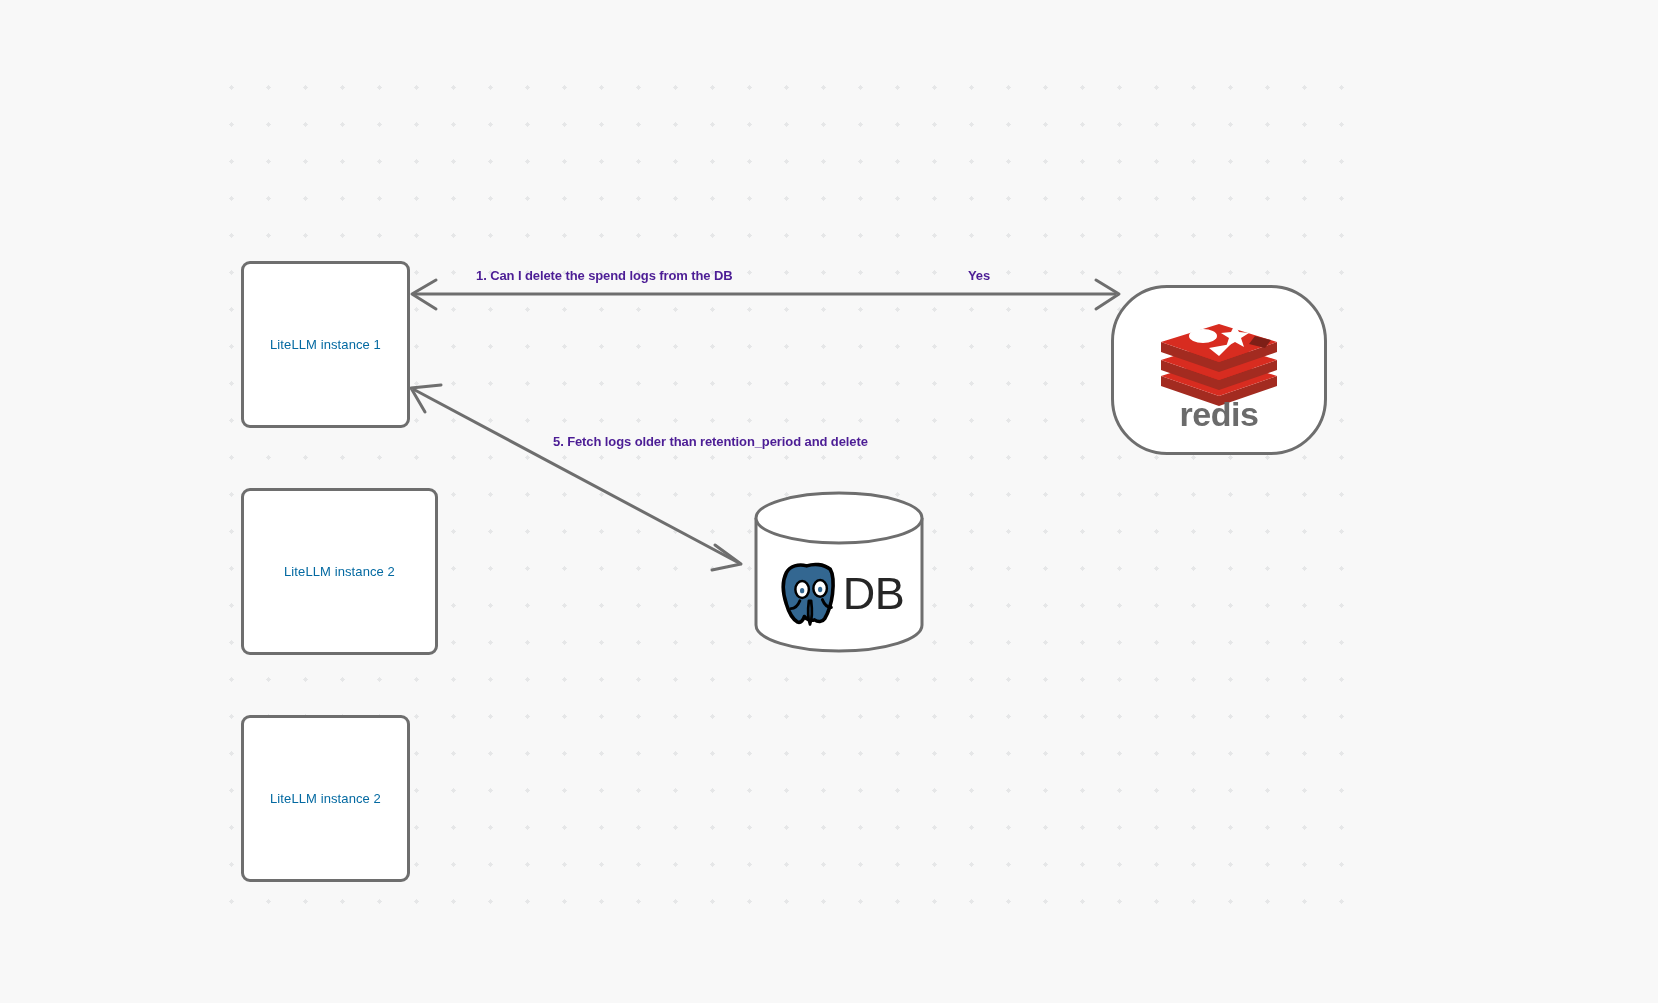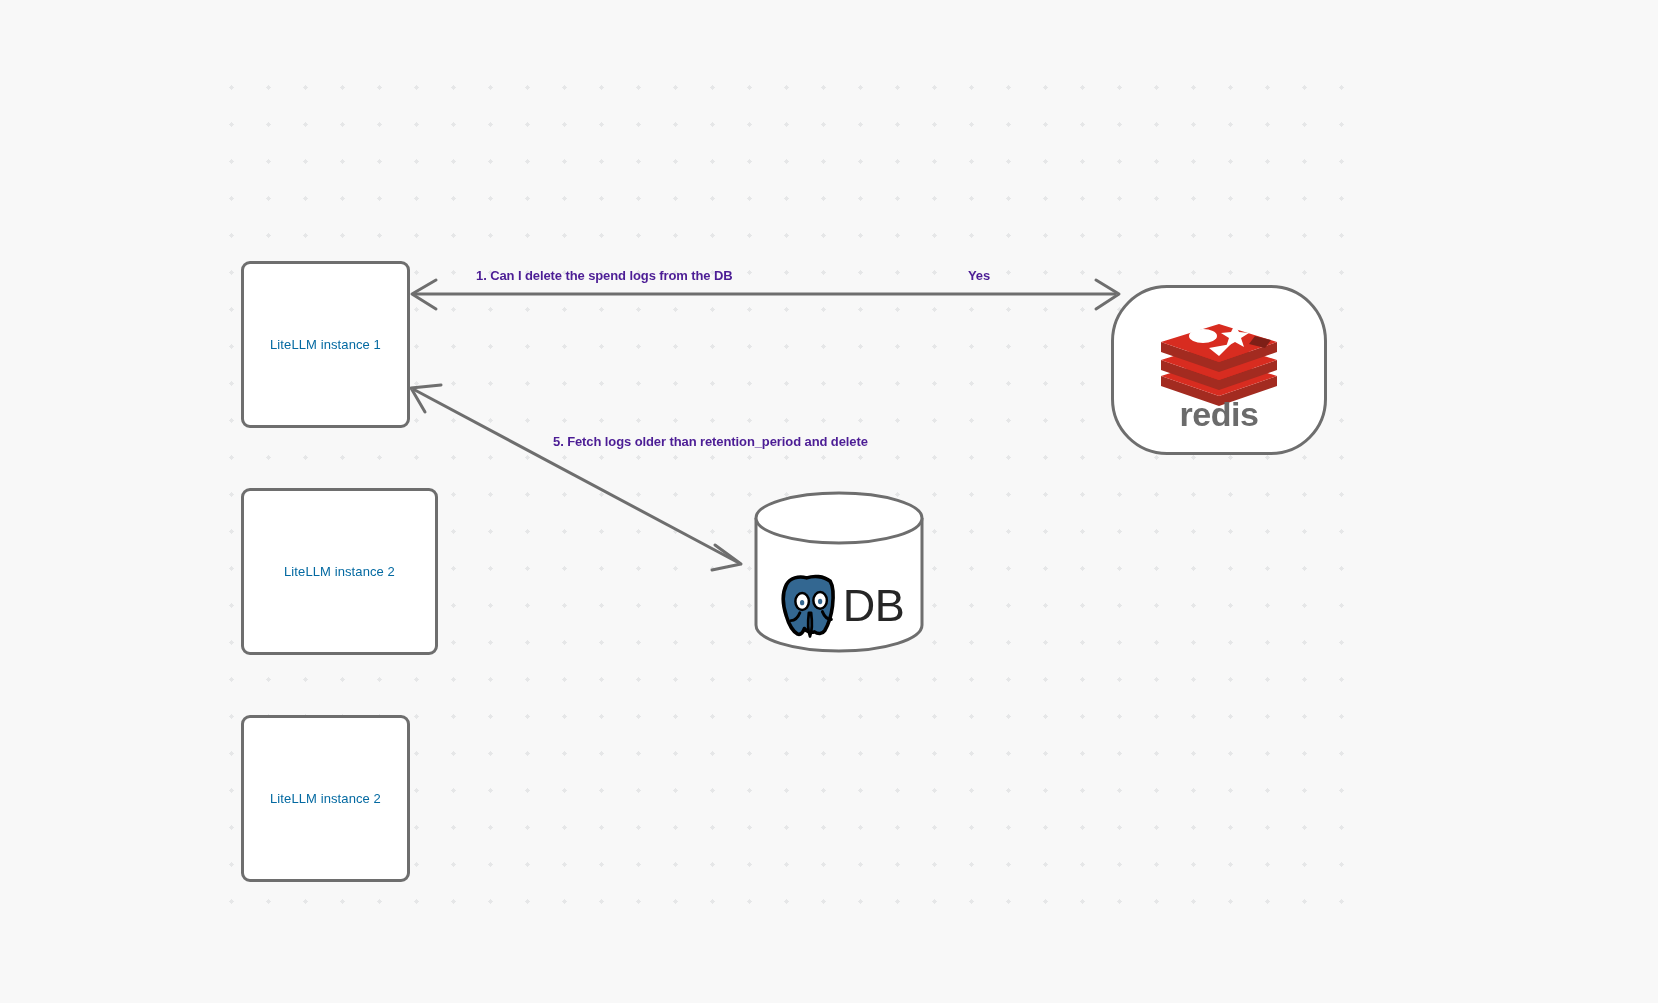--- a/index.html
+++ b/index.html
@@ -56,21 +56,21 @@
 
   
   #node-db {
     position: absolute;
     left: 753px; top: 490px;
     width: 172px; height: 163px;
   }
   #db-cylinder { position:absolute; left:0; top:0; width:172px; height:163px; }
   #db-content {
     position: absolute;
-    left: 0; top: 60px;
+    left: 0; top: 48px;
     width: 172px; height: 111px;
     display: flex; align-items: center; justify-content: center;
     gap: 1px;
   }
   #pg-logo { width: 72px; height: 72px; display:block; }
   #db-text {
     font-size: 45px;
     font-family: "Liberation Sans", sans-serif;
     color: #262626;
     letter-spacing: -0.5px;

